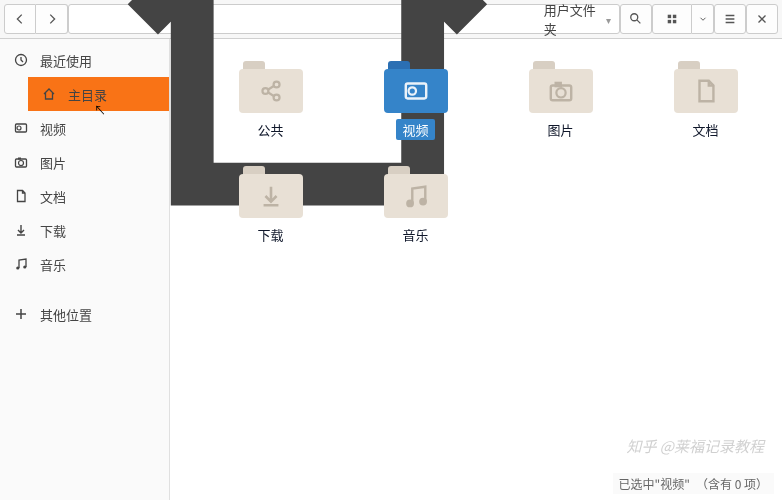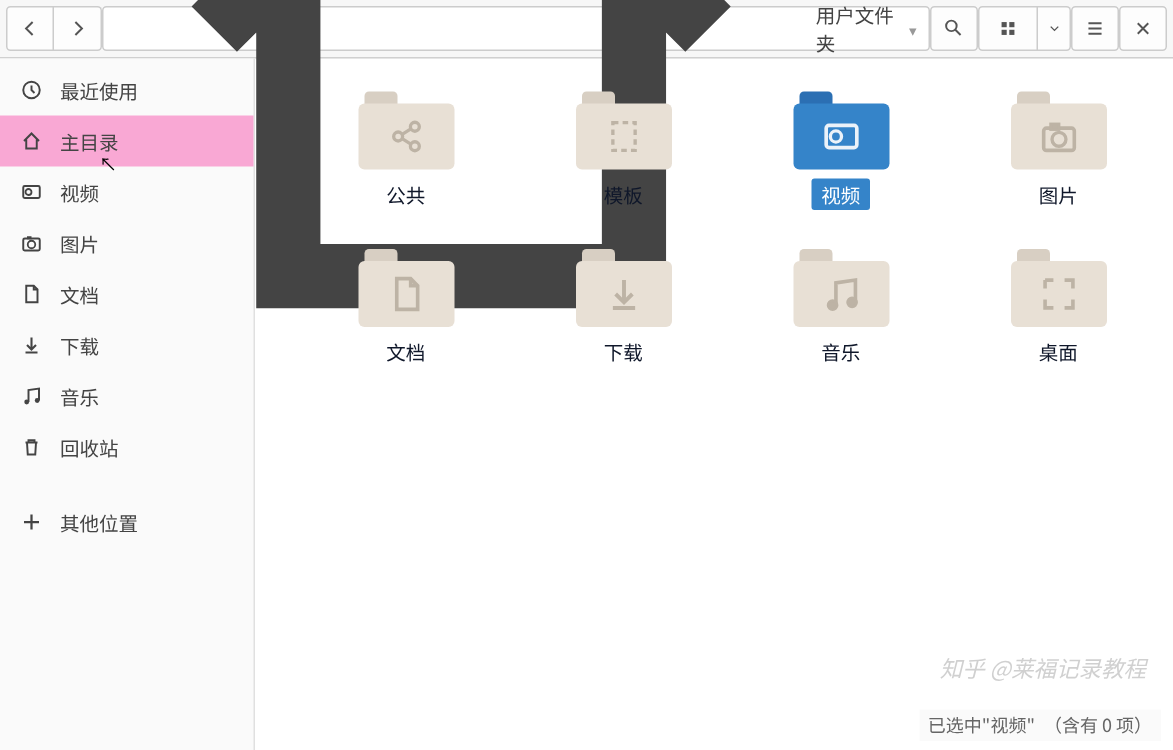--- a/index.html
+++ b/index.html
@@ -12,21 +12,21 @@
 .navbox .tbtn:last-child { border-top-left-radius: 0; border-bottom-left-radius: 0; border-left: none; }
 .path { height: 30px; flex: 1; border: 1px solid #ccc; border-radius: 3px; background: #fff; display: flex; align-items: center; padding: 0 8px; gap: 6px; color: #444; font-size: 13px; }
 .path .chev { color: #999; font-size: 10px; }
 .viewgroup { display: flex; }
 .viewgroup .tbtn { border-radius: 0; border-left: none; }
 .viewgroup .tbtn:first-child { border-left: 1px solid #ccc; border-top-left-radius: 3px; border-bottom-left-radius: 3px; }
 .viewgroup .tbtn:last-child { border-top-right-radius: 3px; border-bottom-right-radius: 3px; }
 .main { flex: 1; display: flex; min-height: 0; gap: 24px; }
 .sidebar { width: 170px; border-right: 1px solid #e0e0e0; background: #fafafa; padding: 4px 0; }
 .sb-item { height: 34px; display: flex; align-items: center; padding: 0 14px; gap: 12px; color: #444; font-size: 13px; cursor: pointer; position: relative; }
-.sb-item.sel { background: #f9a8d4; }
+.sb-item.sel { background: #f97316; margin-left: 28px; }
 .sb-item svg { width: 14px; height: 14px; flex-shrink: 0; }
 .sb-sep { height: 16px; }
 .cursor { position: absolute; left: 66px; top: 24px; font-size: 12px; color: #000; pointer-events: none; }
 .content { flex: 1; padding: 18px 8px; overflow: auto; position: relative; }
 .grid { display: grid; grid-template-columns: repeat(4, 1fr); gap: 18px 8px; }
 .fitem { display: flex; flex-direction: column; align-items: center; gap: 6px; cursor: pointer; padding: 4px; }
 .ficon { width: 64px; height: 52px; position: relative; }
 .ficon .tab { position: absolute; top: 0; left: 4px; width: 22px; height: 10px; border-radius: 3px 3px 0 0; }
 .ficon .body { position: absolute; top: 8px; left: 0; right: 0; bottom: 0; border-radius: 4px; display: flex; align-items: center; justify-content: center; }
 .ficon.plain .tab { background: #d8cfc3; }
@@ -209,26 +209,20 @@
           <use href="#i-down"></use>
         </svg>
         <span>下载</span>
       </div>
       <div class="sb-item">
         <svg viewBox="0 0 14 14">
           <use href="#i-music"></use>
         </svg>
         <span>音乐</span>
       </div>
-      <div class="sb-item">
-        <svg viewBox="0 0 14 14">
-          <use href="#i-trash"></use>
-        </svg>
-        <span>回收站</span>
-      </div>
       <div class="sb-sep"></div>
       <div class="sb-item">
         <svg viewBox="0 0 14 14">
           <use href="#i-plus"></use>
         </svg>
         <span>其他位置</span>
       </div>
     </div>
   <div class="content">
     <div class="grid" id="grid">
@@ -237,31 +231,20 @@
       <div class="tab"></div>
       <div class="body">
               <svg viewBox="0 0 14 14" style="color:#9a8f7e;stroke:#9a8f7e">
                 <use href="#i-share"></use>
               </svg>
             </div>
     </div>
     <span class="flabel ">公共</span>
         </div>
         <div class="fitem">
-    <div class="ficon plain">
-      <div class="tab"></div>
-      <div class="body">
-              <svg viewBox="0 0 14 14" style="color:#9a8f7e;stroke:#9a8f7e">
-                <use href="#i-template"></use>
-              </svg>
-            </div>
-    </div>
-    <span class="flabel ">模板</span>
-        </div>
-        <div class="fitem">
     <div class="ficon blue">
       <div class="tab"></div>
       <div class="body">
               <svg viewBox="0 0 14 14" style="color:#fff;stroke:#fff">
                 <use href="#i-video"></use>
               </svg>
             </div>
     </div>
     <span class="flabel sel">视频</span>
         </div>
@@ -301,29 +284,18 @@
         <div class="fitem">
     <div class="ficon plain">
       <div class="tab"></div>
       <div class="body">
               <svg viewBox="0 0 14 14" style="color:#9a8f7e;stroke:#9a8f7e">
                 <use href="#i-music"></use>
               </svg>
             </div>
     </div>
     <span class="flabel ">音乐</span>
-        </div>
-        <div class="fitem">
-    <div class="ficon plain">
-      <div class="tab"></div>
-      <div class="body">
-              <svg viewBox="0 0 14 14" style="color:#9a8f7e;stroke:#9a8f7e">
-                <use href="#i-desktop"></use>
-              </svg>
-            </div>
-    </div>
-    <span class="flabel ">桌面</span>
         </div>
       </div>
     <div class="watermark">知乎 @莱福记录教程</div>
     <div class="statusbar">已选中"视频"　（含有 0 项）</div>
   </div>
 </div>
 
 </body></html>

